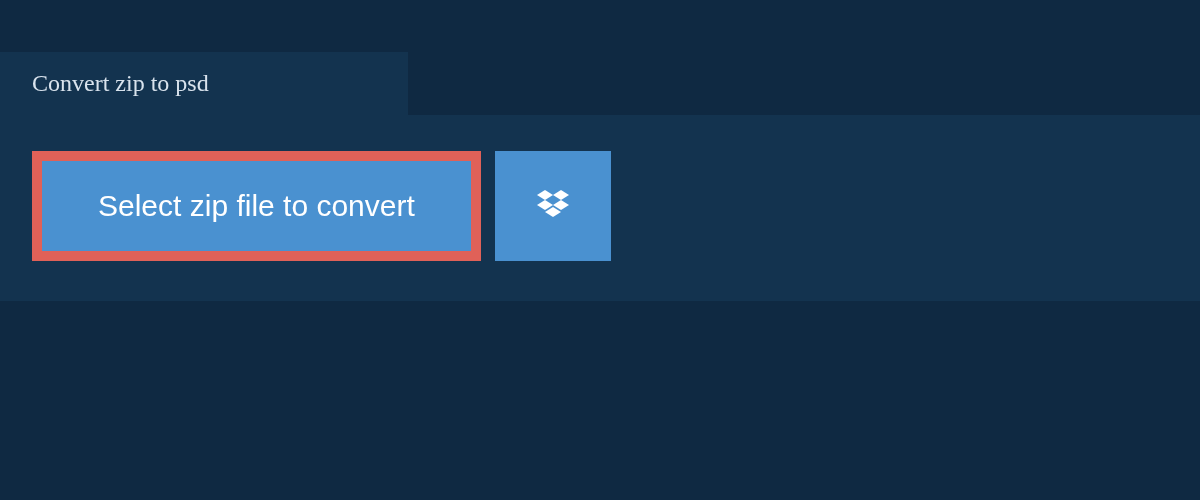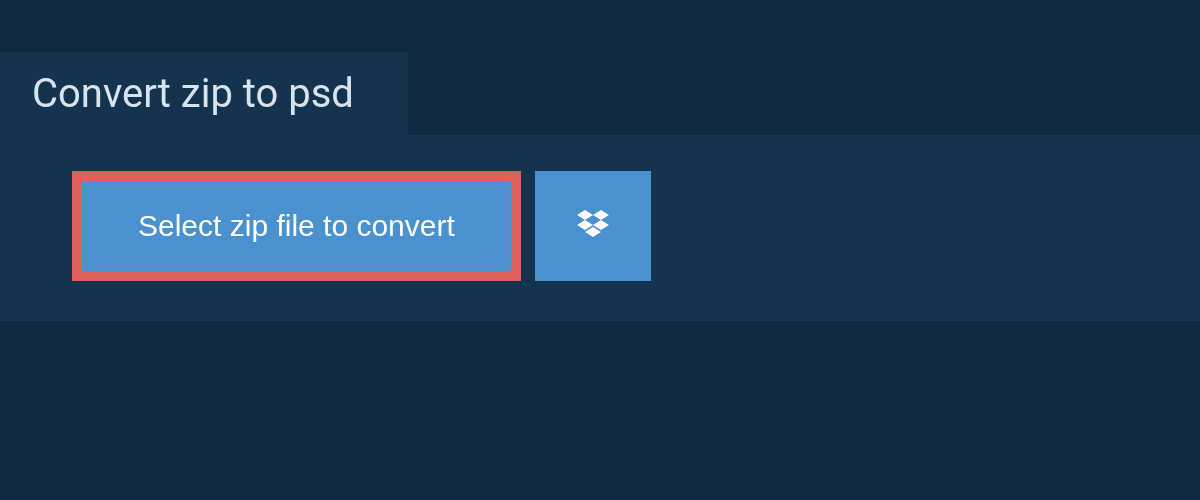--- a/index.html
+++ b/index.html
@@ -18,34 +18,34 @@
     .tab-header {
       background: #13334f;
       display: inline-block;
       padding: 18px 32px;
       margin-top: 52px;
       margin-left: 0;
       width: 408px;
     }
     .tab-title {
       color: #d9e3ed;
-      font-size: 40px;
+      font-size: 24px;
       font-weight: 400;
+      font-family: Liberation Serif, serif;
     }
     .content-panel {
       background: #13334f;
       margin-top: 0;
       padding: 36px 32px 40px 32px;
       width: 100%;
     }
     .button-row {
       display: flex;
       gap: 14px;
       align-items: stretch;
-      margin-left: 40px;
     }
     .select-button-wrap {
       border: 10px solid #e06158;
       display: inline-block;
     }
     .select-button {
       background: #4a91d0;
       color: #ffffff;
       font-size: 30px;
       font-weight: 400;

